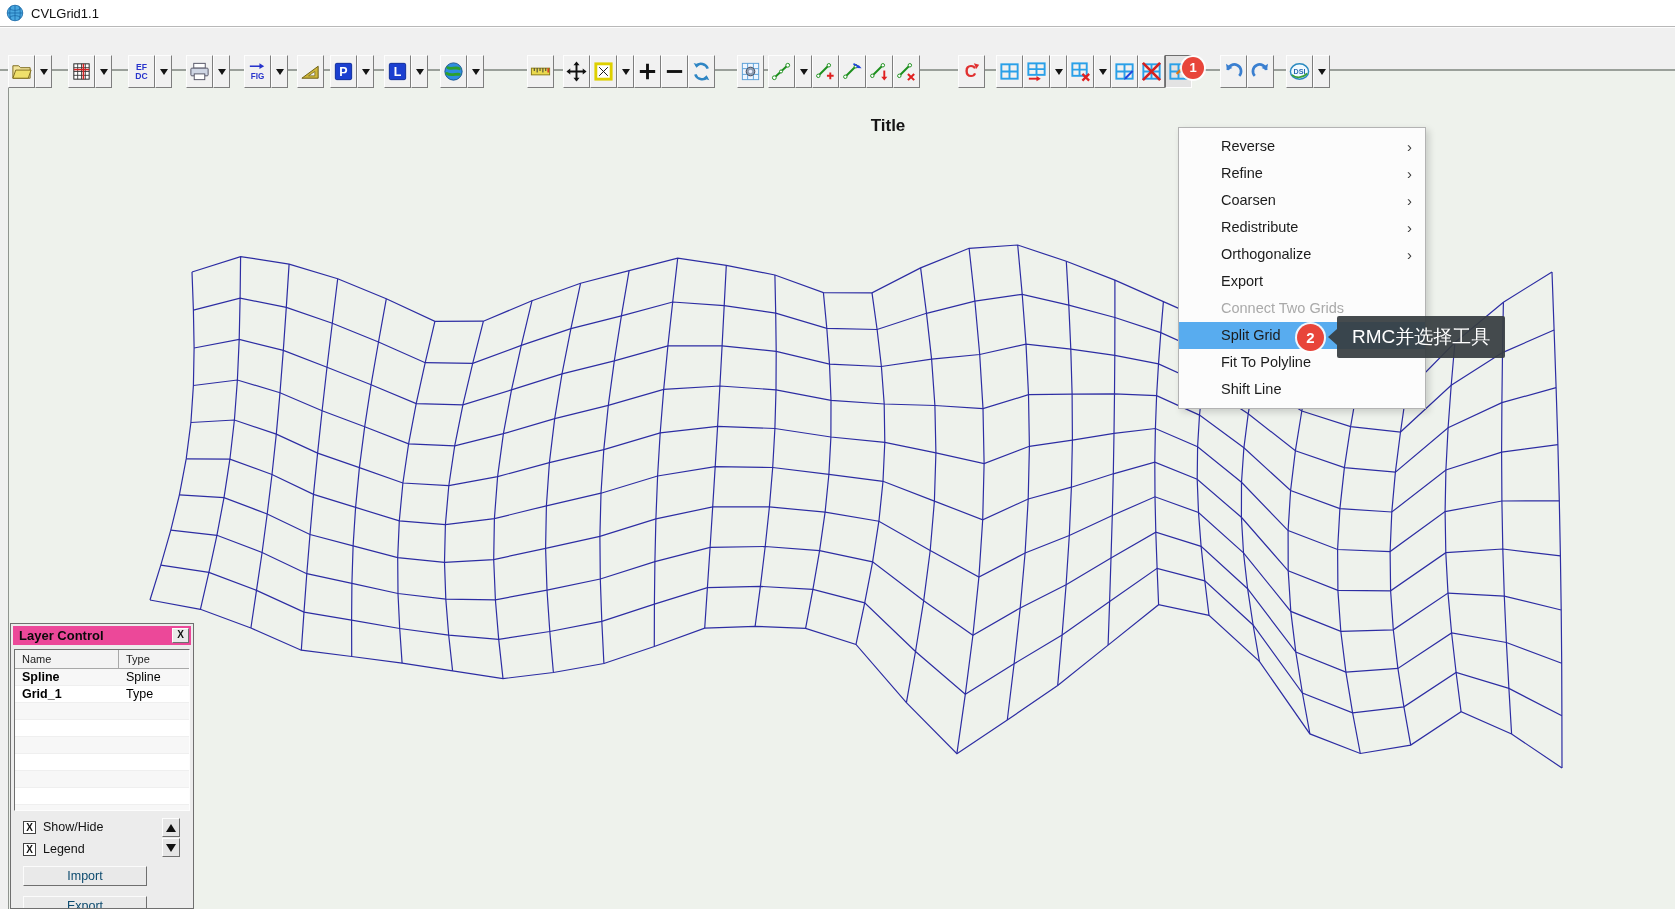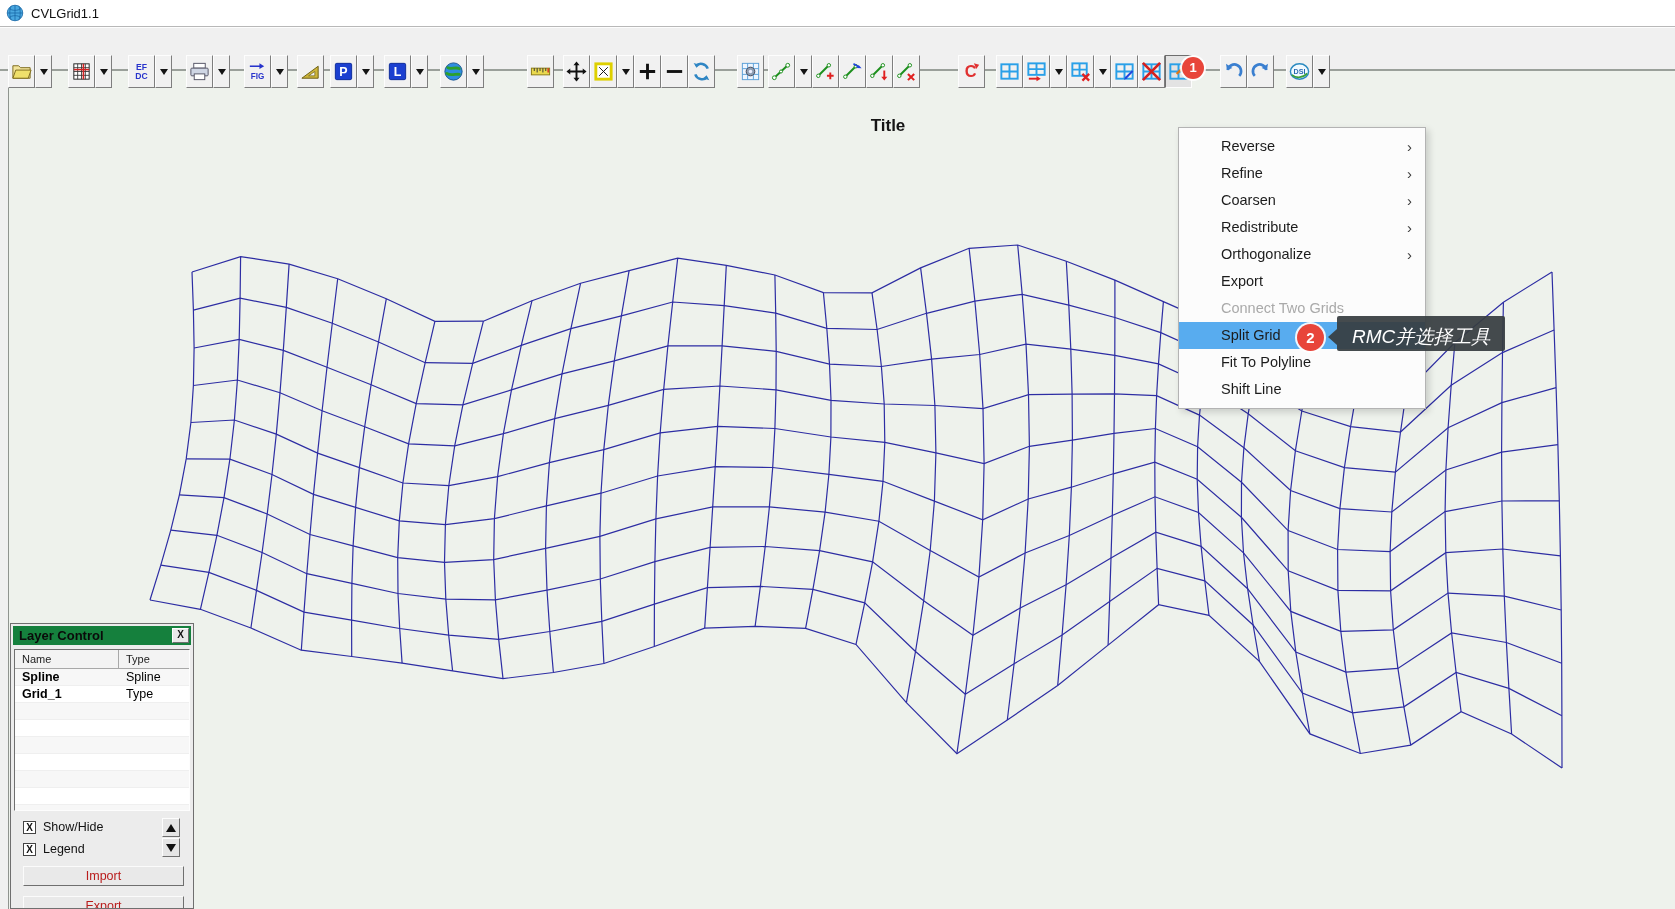--- a/index.html
+++ b/index.html
@@ -40,21 +40,21 @@
   #plot-title{
     position:absolute;left:818px;top:70px;width:140px;text-align:center;
     font-size:17px;font-weight:bold;color:#151515;z-index:2;margin-top:46px;
   }
   
   #layer-panel{
     position:absolute;left:10px;top:623px;width:184px;height:286px;
     background:#ececec;border:1px solid #6f6f6f;box-sizing:border-box;z-index:5;overflow:hidden;
   }
   #lc-titlebar{
-    margin:2px;height:19px;background:#15803d;display:flex;align-items:center;
+    margin:2px;height:19px;background:#ec4899;display:flex;align-items:center;
     padding-left:6px;font-size:13px;font-weight:bold;color:#0a0a0a;
   }
   #lc-close{
     width:17px;height:15px;margin-left:auto;margin-right:2px;background:#e9e9e9;
     border:1px solid;border-color:#fdfdfd #6f6f6f #6f6f6f #fdfdfd;box-sizing:border-box;
     font-size:10px;font-weight:bold;line-height:12px;text-align:center;color:#111;
   }
   #lc-table{
     position:absolute;left:3px;right:3px;top:25px;height:160px;background:#fff;
     border:1px solid;border-color:#6f6f6f #fdfdfd #fdfdfd #6f6f6f;overflow:hidden;
@@ -72,44 +72,44 @@
     font-size:10px;line-height:12px;text-align:center;font-weight:bold;color:#111;margin-right:7px;box-sizing:border-box;
   }
   #lc-spinner{position:absolute;right:13px;top:194px;width:18px;height:40px;}
   .spin-btn{
     width:18px;height:19px;background:#e5e5e5;border:1px solid;box-sizing:border-box;
     border-color:#fdfdfd #6f6f6f #6f6f6f #fdfdfd;display:flex;align-items:center;justify-content:center;
   }
   .tri-up{width:0;height:0;border-left:5px solid transparent;border-right:5px solid transparent;border-bottom:8px solid #111;}
   .tri-dn{width:0;height:0;border-left:5px solid transparent;border-right:5px solid transparent;border-top:8px solid #111;}
   .lc-btn{
-    position:absolute;left:12px;width:161px;height:20px;background:#e9e9e9;
+    position:absolute;left:12px;width:124px;height:20px;background:#e9e9e9;
     border:1px solid;border-color:#fbfbfb #6f6f6f #6f6f6f #fbfbfb;box-sizing:border-box;
-    font-size:12.5px;line-height:18px;text-align:center;color:#b91c1c;
+    font-size:12.5px;line-height:18px;text-align:center;color:#0c4a6e;
   }
   
   #context-menu{
     position:absolute;left:1178px;top:127px;width:248px;box-sizing:border-box;
     padding:5px 0;background:#fcfcfc;border:1px solid #b3b3b3;
     box-shadow:3px 3px 7px rgba(0,0,0,0.16);z-index:10;
   }
   .menu-item{height:27px;line-height:27px;padding-left:42px;font-size:14.5px;color:#1c1c1c;position:relative;}
   .menu-item.disabled{color:#a9a9a9;}
   .menu-item.hl{background:#58acef;}
   .menu-chev{position:absolute;right:13px;top:0;font-size:15px;color:#3c3c3c;}
   
   .badge{
     position:absolute;border-radius:50%;background:#e8453a;color:#fff;font-weight:bold;
     text-align:center;z-index:12;box-shadow:0 0 0 2px rgba(255,255,255,0.9);
   }
   #badge1{left:1182px;top:57px;width:22px;height:22px;line-height:22px;font-size:13px;}
   #badge2{left:1297px;top:324px;width:27px;height:27px;line-height:27px;font-size:15px;}
   #tooltip{
-    position:absolute;left:1337px;top:316px;height:35px;line-height:42px;padding:0 15px;
-    background:rgba(55,61,65,0.93);color:#fff;font-size:19px;border-radius:2px;z-index:11;white-space:nowrap;font-style:italic;
+    position:absolute;left:1337px;top:316px;height:42px;line-height:42px;padding:0 15px;
+    background:rgba(55,61,65,0.93);color:#fff;font-size:19px;border-radius:2px;z-index:11;white-space:nowrap;
   }
   #tooltip:before{
     content:"";position:absolute;left:-9px;top:13px;width:0;height:0;
     border-top:8px solid transparent;border-bottom:8px solid transparent;border-right:9px solid rgba(55,61,65,0.93);
   }
 </style>
 </head>
 <body>
 
 <div id="titlebar">

